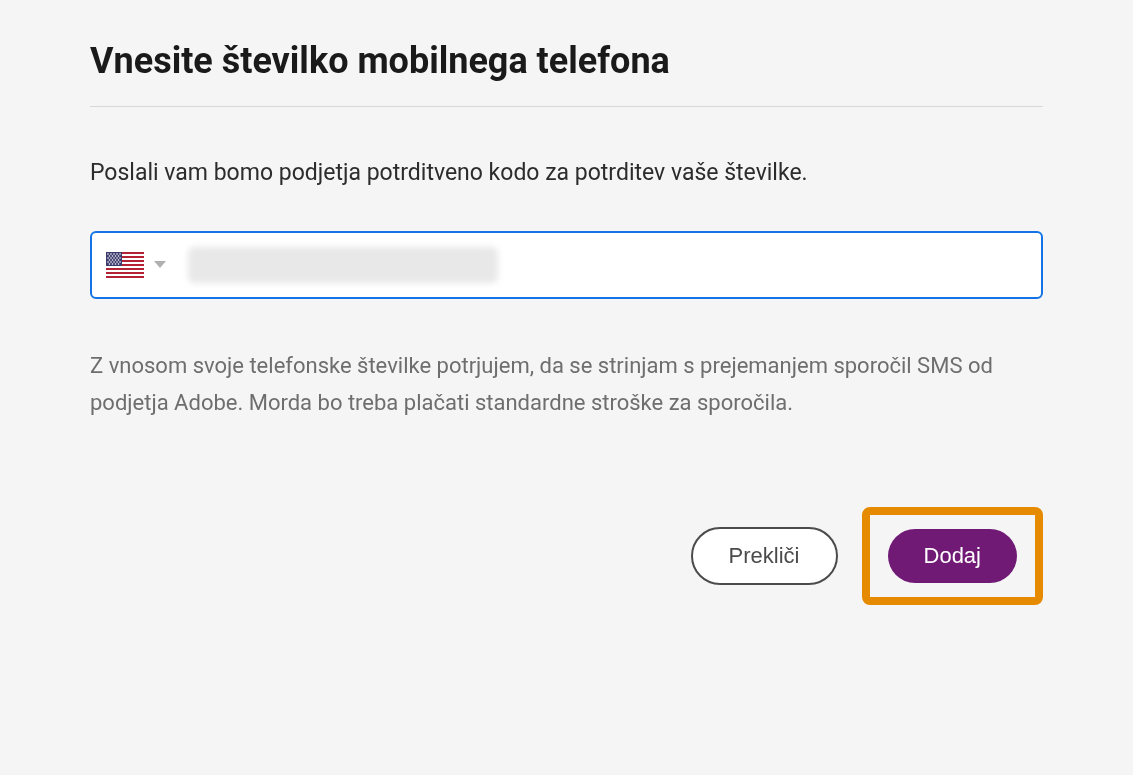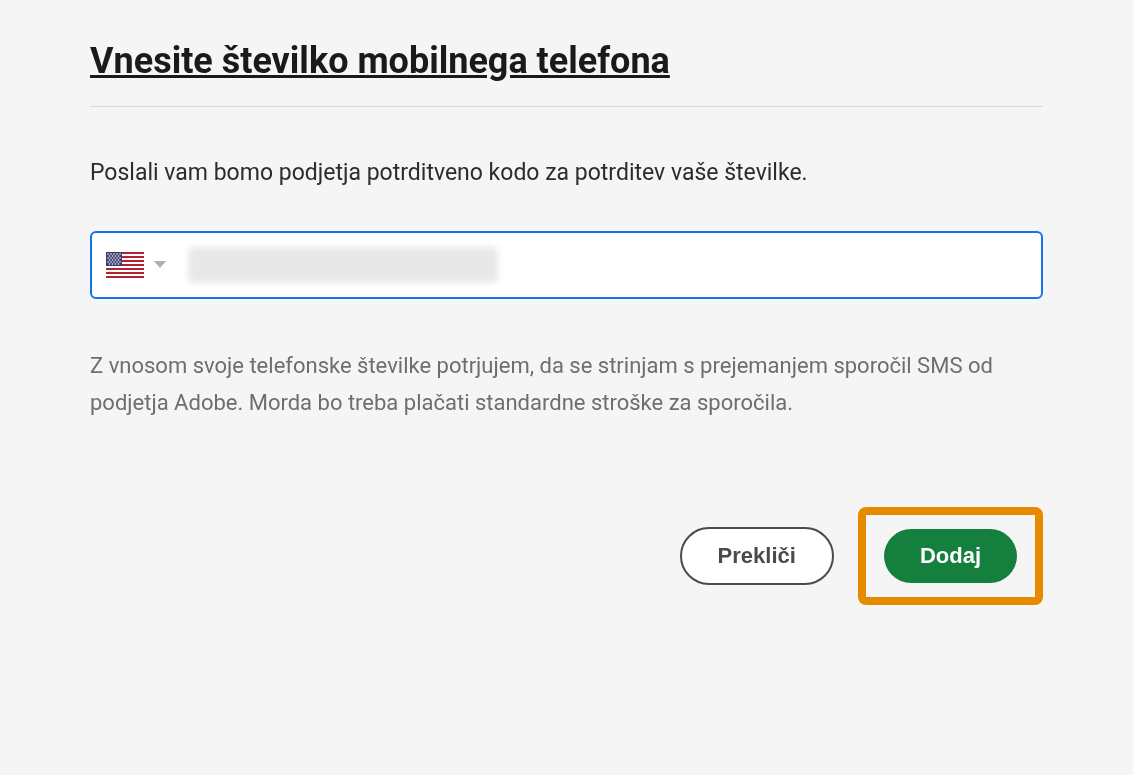--- a/index.html
+++ b/index.html
@@ -15,21 +15,20 @@
       padding: 40px 90px;
     }
     .container {
       width: 100%;
     }
     .page-title {
       font-size: 36px;
       font-weight: 700;
       color: #1a1a1a;
       margin-bottom: 24px;
-      text-decoration: underline;
     }
     .divider {
       border: none;
       border-top: 1px solid #d8d8d8;
       margin-bottom: 48px;
     }
     .description {
       font-size: 23px;
       color: #2c2c2c;
       line-height: 1.55;
@@ -89,33 +88,33 @@
       margin-bottom: 86px;
     }
     .button-row {
       display: flex;
       justify-content: flex-end;
       align-items: center;
       gap: 24px;
     }
     .btn {
       font-size: 22px;
-      font-weight: 700;
+      font-weight: 400;
       padding: 14px 36px;
       border-radius: 999px;
       cursor: pointer;
       border: none;
     }
     .btn-secondary {
       background: #fff;
       color: #4b4b4b;
       border: 2px solid #4b4b4b;
     }
     .btn-primary {
-      background: #15803d;
+      background: #701a75;
       color: #fff;
     }
     .highlight-box {
       border: 8px solid #e68a00;
       border-radius: 8px;
       padding: 14px 18px;
       display: inline-flex;
     }
   </style>
 </head>

